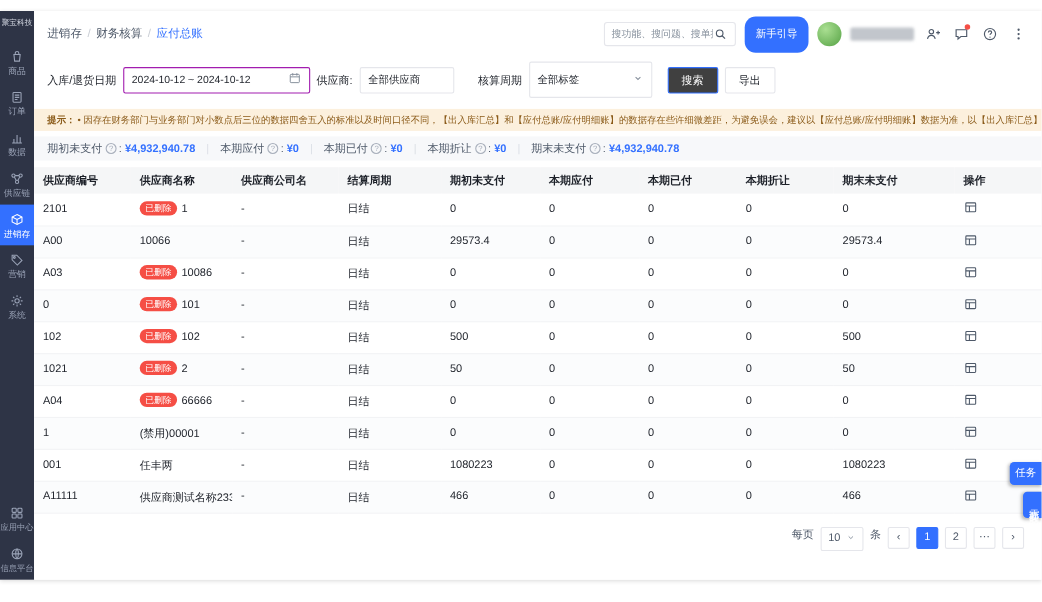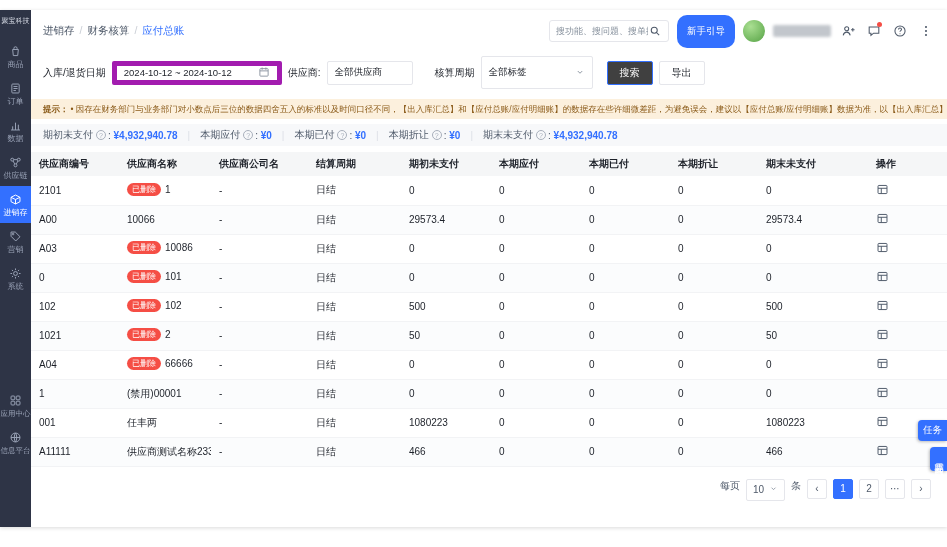--- a/index.html
+++ b/index.html
@@ -12,21 +12,21 @@
   
   .sidebar{width:31px;flex-shrink:0;background:#2e3446;color:#9aa3b7;
     display:flex;flex-direction:column;align-items:center;padding:6px 0 0;}
   .brand{font-size:7px;color:#d8dce6;white-space:nowrap;margin-bottom:12px;}
   .side-nav{display:flex;flex-direction:column;width:100%;}
   .side-item{display:flex;flex-direction:column;align-items:center;gap:2px;
     padding:7px 0 6px;cursor:pointer;width:100%;}
   .side-item .slabel{font-size:8px;line-height:9px;white-space:nowrap;}
   .side-item.active{background:#3370ff;color:#fff;}
   .side-item svg{display:block;}
-  .side-bottom{margin-top:auto;display:flex;flex-direction:column;width:100%;padding-bottom:66px;}
+  .side-bottom{margin-top:auto;display:flex;flex-direction:column;width:100%;}
   .side-bottom .slabel{font-size:7.5px;}
 
   
   .content{flex:1;min-width:0;display:flex;flex-direction:column;background:#fff;}
 
   .topbar{display:flex;align-items:center;height:42px;padding:0 12px;}
   .breadcrumb{display:flex;align-items:center;font-size:10.5px;color:#4e5969;}
   .crumb{cursor:pointer;white-space:nowrap;}
   .crumb + .crumb::before{content:"/";margin:0 5px;color:#c9cdd4;}
   .crumb.current{color:#3370ff;}
@@ -41,21 +41,21 @@
   .avatar{width:22px;height:22px;border-radius:50%;flex-shrink:0;
     background:radial-gradient(circle at 35% 30%,#aadf92,#55a244);}
   .name-blur{width:58px;height:12px;background:#c2c6cc;border-radius:2px;filter:blur(1.6px);}
   .tb-icon{position:relative;display:inline-flex;align-items:center;justify-content:center;
     width:18px;height:18px;color:#4e5969;cursor:pointer;}
   .tb-icon .dot{position:absolute;top:0;right:1px;width:5px;height:5px;border-radius:50%;background:#f54e45;}
 
   .filters{display:flex;align-items:center;gap:6px;padding:4px 12px 10px;font-size:10px;color:#1d2129;}
   .f-label{white-space:nowrap;}
   .date-input{display:flex;align-items:center;gap:6px;height:24px;width:170px;
-    border:5px solid #a21caf;border-radius:2px;padding:0 7px;background:#fff;cursor:pointer;}
+    border:1px solid #a21caf;border-radius:2px;padding:0 7px;background:#fff;cursor:pointer;}
   .date-input .dval{flex:1;font-size:9.5px;white-space:nowrap;color:#1d2129;}
   .date-input svg{color:#86909c;flex-shrink:0;}
   .f-input{height:24px;width:86px;border:1px solid #e5e6eb;border-radius:2px;
     padding:0 7px;font-size:9.5px;color:#1d2129;font-family:inherit;outline:none;}
   .f-gap{width:10px;}
   .select{display:flex;align-items:center;justify-content:space-between;height:33px;width:112px;
     border:1px solid #e5e6eb;border-radius:2px;padding:0 7px;background:#fff;cursor:pointer;}
   .select .sval{font-size:9.5px;color:#1d2129;}
   .select svg{color:#86909c;}
   .btn{height:24px;padding:0 12px;border-radius:2px;font-size:10px;cursor:pointer;font-family:inherit;white-space:nowrap;}

